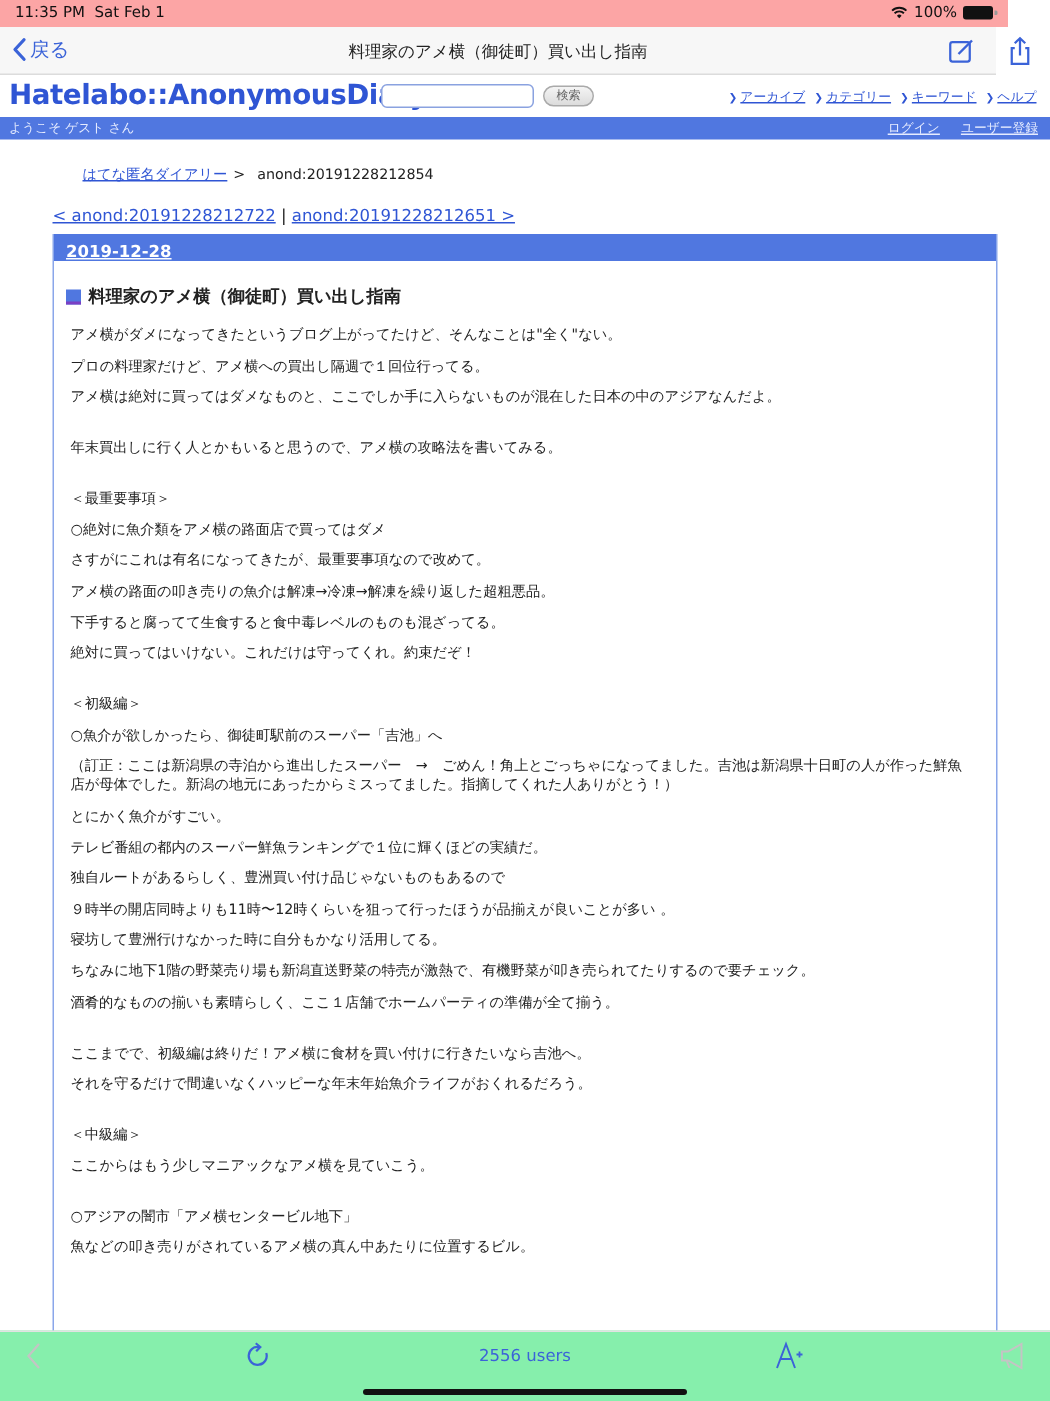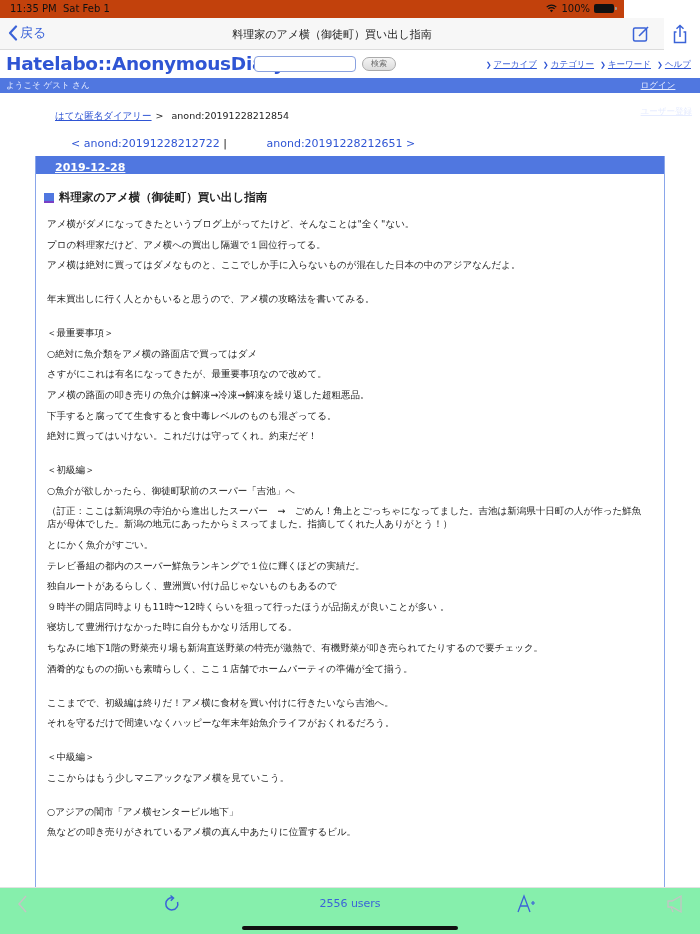--- a/index.html
+++ b/index.html
@@ -1,20 +1,20 @@
 <!DOCTYPE html>
 <html><head>
 <meta charset="utf-8">
 <style>
   * { box-sizing: border-box; margin: 0; padding: 0; }
   html, body { width: 700px; height: 934px; overflow: hidden; background: #ffffff; }
   body { font-family: "DejaVu Sans", "Liberation Sans", sans-serif; color: #222; position: relative; }
 
   
-  .statusbar { position: absolute; top: 0; left: 0; width: 624px; height: 18px; background: #c2410c; font-size: 10px; color: #111; }
+  .statusbar { position: absolute; top: 0; left: 0; width: 672px; height: 18px; background: #fca5a5; font-size: 10px; color: #111; }
   .statusbar .time { position: absolute; left: 10px; top: 3px; }
   .statusbar .right { position: absolute; right: 10px; top: 3px; display: flex; align-items: center; gap: 4px; }
   .battery { width: 20px; height: 9px; border-radius: 2px; background: #111; position: relative; }
   .battery::after { content: ""; position: absolute; right: -3px; top: 3px; width: 2px; height: 3px; background: #999; border-radius: 0 1px 1px 0; }
 
   
   .navbar { position: absolute; top: 18px; left: 0; width: 664px; height: 32px; background: #f7f7f7; border-bottom: 1px solid #dcdcdc; }
   .navbar .back { position: absolute; left: 8px; top: 6px; font-size: 13px; color: #3b63d8; display: flex; align-items: center; gap: 2px; cursor: pointer; }
   .navbar .back svg { width: 10px; height: 16px; }
   .navbar .title { position: absolute; left: 0; right: 0; top: 9px; text-align: center; font-size: 11px; color: #222; }
@@ -26,34 +26,34 @@
   .hheader { position: absolute; top: 51px; left: 0; width: 700px; height: 27px; background: #fff; }
   .logo { position: absolute; left: 6px; top: 2px; font-family: "DejaVu Sans", sans-serif; font-weight: bold; font-size: 18.5px; color: #2f55d4; letter-spacing: -0.3px; }
   .search-input { position: absolute; left: 254px; top: 5px; width: 102px; height: 16px; border: 1px solid #8aa2e0; border-radius: 4px; background: #fff; }
   .search-btn { position: absolute; left: 362px; top: 6px; width: 34px; height: 14px; border: 1px solid #aaa; border-radius: 8px; background: linear-gradient(#f4f4f4, #dcdcdc); font-size: 8px; color: #666; text-align: center; line-height: 12px; cursor: pointer; }
   .hlinks { position: absolute; right: 9px; top: 8px; display: flex; gap: 6px; font-size: 8.5px; }
   .hlinks a { color: #2f55d4; text-decoration: underline; cursor: pointer; }
   .hlinks .arrow { color: #2f55d4; font-size: 7px; margin-right: 2px; text-decoration: none; }
 
   .welcome { position: absolute; top: 78px; left: 0; width: 700px; height: 15px; background: #5077e0; font-size: 8.5px; color: #e6ecff; }
   .welcome .msg { position: absolute; left: 6px; top: 2px; }
-  .welcome .auth { position: absolute; right: 8px; top: 2px; display: flex; gap: 14px; flex-direction: column; }
+  .welcome .auth { position: absolute; right: 8px; top: 2px; display: flex; gap: 14px; }
   .welcome .auth a { color: #e6ecff; text-decoration: underline; cursor: pointer; }
 
   
   .breadcrumb { position: absolute; top: 110px; left: 35px; font-size: 9.5px; color: #222; }
   .breadcrumb a { color: #2f55d4; text-decoration: underline; cursor: pointer; margin-left: 20px; }
   .breadcrumb .sep { margin: 0 8px 0 4px; }
 
   .pager { position: absolute; top: 137px; left: 35px; font-size: 11px; color: #222; }
-  .pager a { color: #2f55d4; cursor: pointer; margin-left: 36px; }
+  .pager a { color: #2f55d4; text-decoration: underline; cursor: pointer; }
 
   
   .daybox { position: absolute; top: 156px; left: 35px; width: 630px; height: 740px; border: 1px solid #8aa6ea; border-top: none; }
-  .daybar { height: 18px; background: #5077e0; padding-left: 19px; }
+  .daybar { height: 18px; background: #5077e0; padding-left: 8px; }
   .daybar a { color: #fff; font-weight: bold; font-size: 11px; line-height: 18px; text-decoration: underline; cursor: pointer; }
   .entry-title { margin: 16px 0 0 8px; font-size: 11.5px; font-weight: bold; color: #222; display: flex; align-items: center; }
   .entry-title .sq { display: inline-block; width: 10px; height: 10px; background: #5077e0; border-bottom: 2px solid #7a3fc4; margin-right: 5px; cursor: pointer; }
   .body { margin: 12px 0 0 11px; width: 600px; font-size: 9.5px; color: #222; }
   .body p { line-height: 13px; margin-bottom: 7.6px; min-height: 13px; }
   .body p.gap { margin-bottom: 21px; }
 
   
   .toolbar { position: absolute; top: 887px; left: 0; width: 700px; height: 47px; background: #86efac; border-top: 1px solid #e2e2e2; }
   .toolbar .t-ico { position: absolute; top: 6px; cursor: pointer; }

